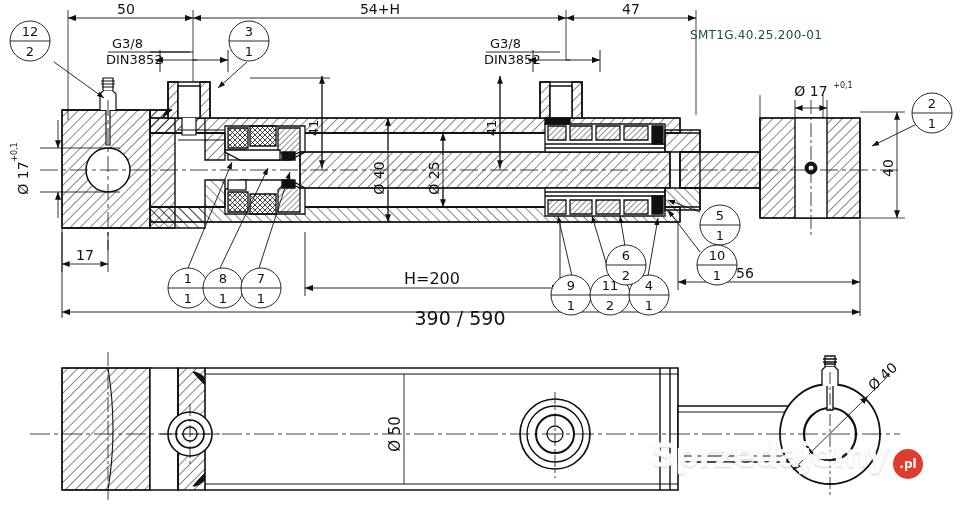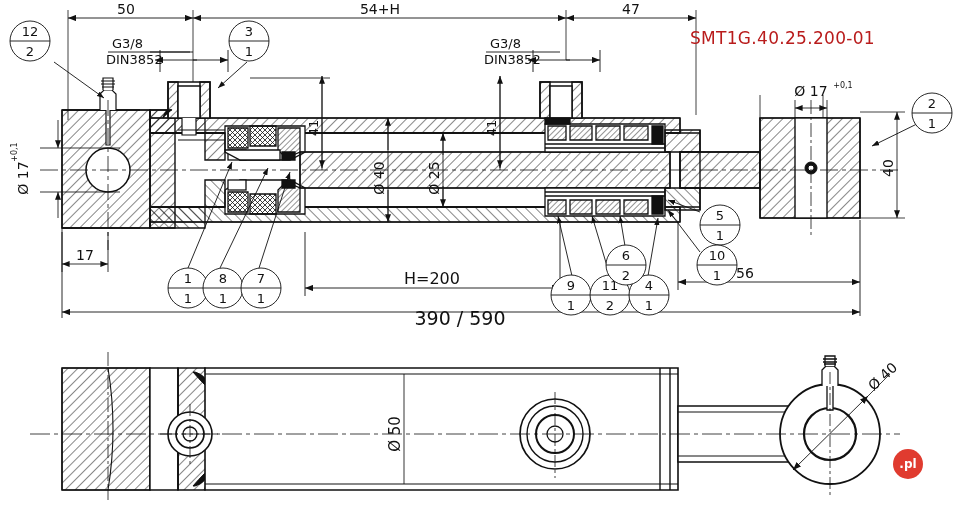--- a/index.html
+++ b/index.html
@@ -11,21 +11,21 @@
   .wm-text{left:770px;top:455px;transform:translate(-50%,-50%);
            font-family:"DejaVu Sans",sans-serif;font-weight:bold;font-size:34px;
            color:rgba(255,255,255,0.92);letter-spacing:-1px;
            text-shadow:0 1px 2px rgba(120,120,120,.35);white-space:nowrap;}
   .wm-badge{left:908px;top:464px;transform:translate(-50%,-50%);
             width:30px;height:30px;border-radius:50%;background:#e03b2f;
             display:flex;align-items:center;justify-content:center;
             color:#fff;font-family:"DejaVu Sans",sans-serif;
             font-weight:bold;font-size:12px;text-align:right;}
   .ttl{position:absolute;left:690px;top:28px;font-family:"DejaVu Sans",sans-serif;
-       font-size:17px;letter-spacing:.3px;white-space:nowrap;color:#b91c1c;}
+       font-size:12px;letter-spacing:.3px;white-space:nowrap;color:#14532d;}
 </style>
 </head>
 <body>
 
 <div id="stage">
 
   <svg class="draw" viewBox="0 0 960 505">
     <defs>
       <pattern id="h45" width="7" height="7" patternTransform="rotate(45)" patternUnits="userSpaceOnUse">
         <line x1="0" y1="0" x2="0" y2="7" stroke="#111" stroke-width="1"></line>
@@ -461,15 +461,16 @@
         <circle cx="717" cy="265" r="20" fill="#fff"></circle>
           <line x1="697" y1="265" x2="737" y2="265"></line>
         <text x="717" y="260" font-size="13" text-anchor="middle" stroke="none">10</text>
         <text x="717" y="280" font-size="13" text-anchor="middle" stroke="none">1</text>
       </g>
     </g>
   </svg>
 
   <div class="ttl">SMT1G.40.25.200-01</div>
 
+  <div class="wm wm-text">Sprzedajemy</div>
   <div class="wm wm-badge">.pl</div>
 
 </div>
 
 </body></html>

